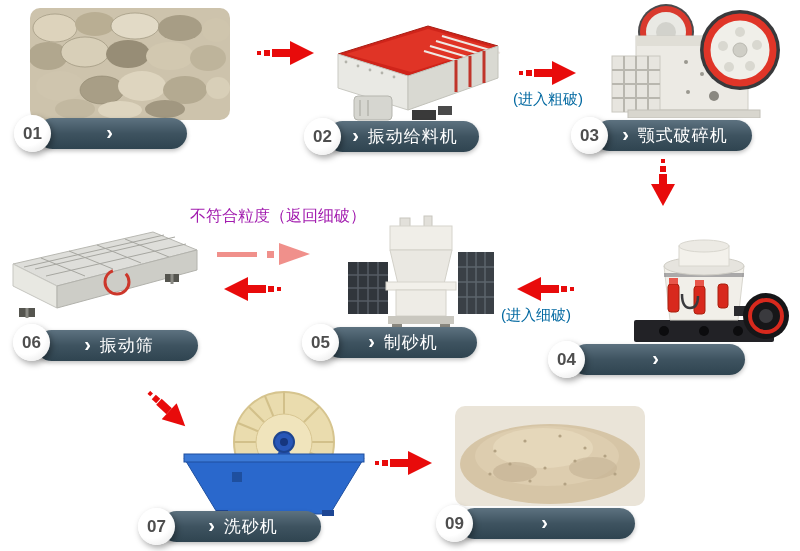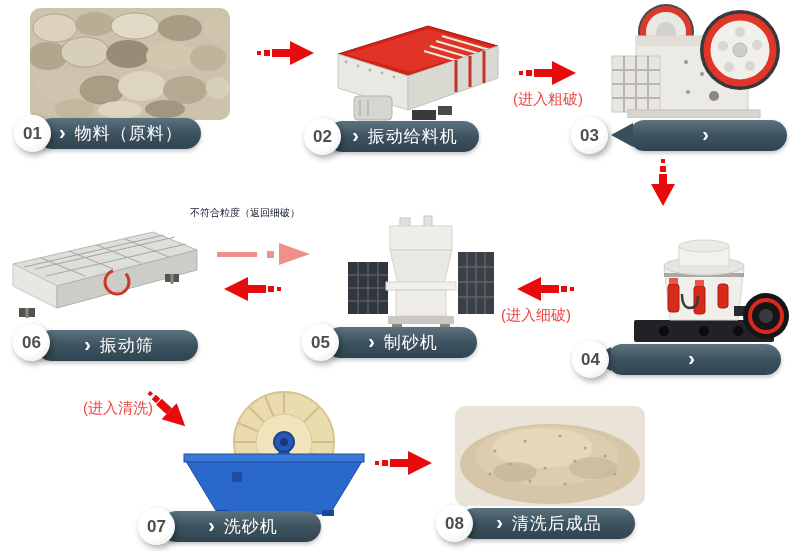--- a/index.html
+++ b/index.html
@@ -16,21 +16,21 @@
       font-size:17px;font-weight:bold;color:#4e4e4e;position:relative;z-index:2;}
   .badge .pill{position:relative;margin-left:-14px;height:31px;display:flex;align-items:center;
       justify-content:center;padding:0 18px 0 22px;border-radius:16px;
       background:linear-gradient(180deg,#5d7280 0%,#3e5360 50%,#2f4450 100%);
       color:#fff;font-size:17px;z-index:1;box-shadow:0 2px 4px rgba(0,0,0,.25);}
   .badge .pill::before{content:"";position:absolute;left:-18px;top:3px;width:0;height:0;
       border-top:12px solid transparent;border-bottom:12px solid transparent;
       border-right:22px solid #3a4f5c;}
   .badge .chev{font-size:20px;line-height:1;margin-right:9px;transform:translateY(-2px);font-weight:bold;}
   .badge .lbl{letter-spacing:1px;white-space:nowrap;}
-  .note{position:absolute;color:#ef4444;font-size:15px;text-align:center;white-space:nowrap;}
+  .note{position:absolute;color:#0369a1;font-size:15px;text-align:center;white-space:nowrap;}
   .arrow{position:absolute;}
   .arrow svg{display:block;width:100%;height:100%;}
 </style>
 </head>
 <body>
 
 <div class="canvas">
 
   <div class="machine" style="left:30px;top:8px;width:200px;height:112px;">
     <svg viewBox="0 0 200 112">
@@ -52,21 +52,20 @@
       <ellipse cx="188" cy="80" rx="12" ry="11" fill="#d8cfb8"></ellipse>
       <ellipse cx="45" cy="101" rx="20" ry="10" fill="#c2b8a0"></ellipse>
       <ellipse cx="90" cy="102" rx="22" ry="9" fill="#ded5bf"></ellipse>
       <ellipse cx="135" cy="101" rx="20" ry="9" fill="#a19780"></ellipse>
     </svg>
   </div>
   <div class="badge" style="left:14px;top:115px;">
     <div class="num">01</div>
     <div class="pill" style="min-width:110px;">
       <span class="chev">›</span>
-      <span class="lbl">物料（原料）</span>
     </div>
   </div>
 
   <div class="arrow" style="left:256px;top:40px;width:60px;height:26px;">
     <svg viewBox="0 0 60 26" fill="#e80b0b">
       <rect x="1" y="11" width="4" height="4"></rect>
         <rect x="8" y="10" width="6" height="6"></rect>
       <rect x="16" y="9" width="18" height="8"></rect>
         <polygon points="34,1 58,13 34,25"></polygon>
     </svg>
@@ -137,24 +136,25 @@
       <line x1="14" y1="70" x2="62" y2="70" stroke="#b9b7af" stroke-width="2"></line>
       <line x1="14" y1="84" x2="62" y2="84" stroke="#b9b7af" stroke-width="2"></line>
       <line x1="14" y1="98" x2="62" y2="98" stroke="#b9b7af" stroke-width="2"></line>
       <circle cx="88" cy="62" r="2" fill="#9a988f"></circle>
         <circle cx="104" cy="74" r="2" fill="#9a988f"></circle>
       <circle cx="90" cy="92" r="2" fill="#9a988f"></circle>
       <circle cx="116" cy="96" r="5" fill="#8a8880"></circle>
       <rect x="30" y="110" width="132" height="8" fill="#d8d6ce" stroke="#c2c0b8"></rect>
     </svg>
   </div>
-  <div class="badge" style="left:571px;top:117px;gap:35px;">
+  <div class="badge" style="left:571px;top:117px;">
     <div class="num">03</div>
     <div class="pill" style="min-width:118px;">
       <span class="chev">›</span>
+      <span class="lbl">颚式破碎机</span>
     </div>
   </div>
 
   <div class="arrow" style="left:650px;top:158px;width:26px;height:50px;">
     <svg viewBox="0 0 26 50" fill="#e80b0b">
       <rect x="11" y="1" width="4" height="4"></rect>
         <rect x="10" y="8" width="6" height="6"></rect>
       <rect x="9" y="16" width="8" height="11"></rect>
         <polygon points="1,26 25,26 13,48"></polygon>
     </svg>
@@ -176,21 +176,21 @@
       <rect x="78" y="50" width="11" height="28" rx="3" fill="#d8291d" stroke="#a8200f"></rect>
       <rect x="79" y="44" width="9" height="6" fill="#e8564a"></rect>
       <rect x="102" y="48" width="10" height="24" rx="3" fill="#d8291d" stroke="#a8200f"></rect>
       <path d="M66,58 q0,14 8,14 q8,0 8,-12" fill="none" stroke="#3a3a3e" stroke-width="2.5"></path>
       <rect x="118" y="70" width="20" height="10" fill="#2a2a2e"></rect>
       <circle cx="150" cy="80" r="23" fill="#161618"></circle>
       <circle cx="150" cy="80" r="16" fill="none" stroke="#d8291d" stroke-width="4"></circle>
       <circle cx="150" cy="80" r="7" fill="#3a3a3e"></circle>
     </svg>
   </div>
-  <div class="badge" style="left:572px;top:341px;gap:12px;">
+  <div class="badge" style="left:548px;top:341px;">
     <div class="num">04</div>
     <div class="pill" style="min-width:134px;">
       <span class="chev">›</span>
     </div>
   </div>
 
   <div class="arrow" style="left:515px;top:276px;width:60px;height:26px;">
     <svg viewBox="0 0 60 26" fill="#e80b0b">
       <polygon points="26,1 2,13 26,25"></polygon>
         <rect x="26" y="9" width="18" height="8"></rect>
@@ -228,21 +228,21 @@
     </svg>
   </div>
   <div class="badge" style="left:302px;top:324px;">
     <div class="num">05</div>
     <div class="pill" style="min-width:112px;">
       <span class="chev">›</span>
       <span class="lbl">制砂机</span>
     </div>
   </div>
 
-  <div class="note" style="left:190px;top:206px;width:185px;font-size:10px;color:#0f172a;text-align:left;">不符合粒度（返回细破）</div>
+  <div class="note" style="left:190px;top:206px;width:185px;font-size:16px;color:#a21caf;text-align:left;">不符合粒度（返回细破）</div>
   <div class="arrow" style="left:217px;top:242px;width:95px;height:24px;">
     <svg viewBox="0 0 95 24" fill="#f0908b">
       <rect x="0" y="10" width="40" height="5"></rect>
         <rect x="50" y="9" width="7" height="7"></rect>
       <polygon points="62,1 93,12 62,23"></polygon>
     </svg>
   </div>
 
   <div class="arrow" style="left:222px;top:276px;width:60px;height:26px;">
     <svg viewBox="0 0 60 26" fill="#e80b0b">
@@ -273,21 +273,20 @@
     </svg>
   </div>
   <div class="badge" style="left:13px;top:324px;align-items:flex-end;">
     <div class="num">06</div>
     <div class="pill" style="min-width:122px;">
       <span class="chev">›</span>
       <span class="lbl">振动筛</span>
     </div>
   </div>
 
-  <div class="note" style="left:70px;top:399px;width:96px;">(进入清洗)</div>
   <div class="arrow" style="left:146px;top:388px;width:52px;height:22px;transform:rotate(43deg);transform-origin:10px 11px;">
     <svg viewBox="0 0 52 22" fill="#e80b0b">
       <rect x="0" y="9" width="4" height="4"></rect>
         <rect x="7" y="8" width="6" height="6"></rect>
       <rect x="14" y="7" width="14" height="8"></rect>
         <polygon points="28,0 50,11 28,22"></polygon>
     </svg>
   </div>
 
   <div class="machine" style="left:172px;top:386px;width:200px;height:130px;">
@@ -347,20 +346,19 @@
         <circle cx="120" cy="55" r="1.6"></circle>
           <circle cx="150" cy="50" r="1.6"></circle>
           <circle cx="75" cy="75" r="1.6"></circle>
         <circle cx="110" cy="78" r="1.6"></circle>
           <circle cx="35" cy="68" r="1.6"></circle>
           <circle cx="160" cy="68" r="1.6"></circle>
       </g>
     </svg>
   </div>
   <div class="badge" style="left:436px;top:505px;">
-    <div class="num">08</div>
+    <div class="num">09</div>
     <div class="pill" style="min-width:136px;">
       <span class="chev">›</span>
-      <span class="lbl">清洗后成品</span>
     </div>
   </div>
 
 </div>
 
 </body></html>

